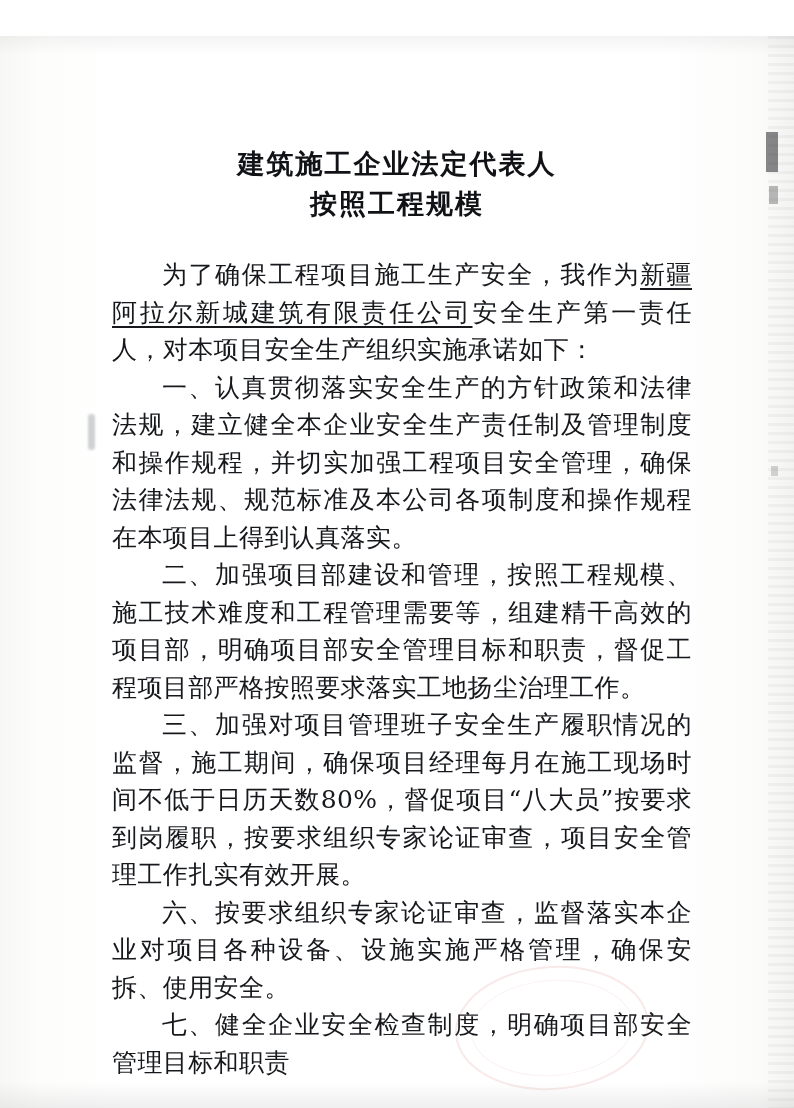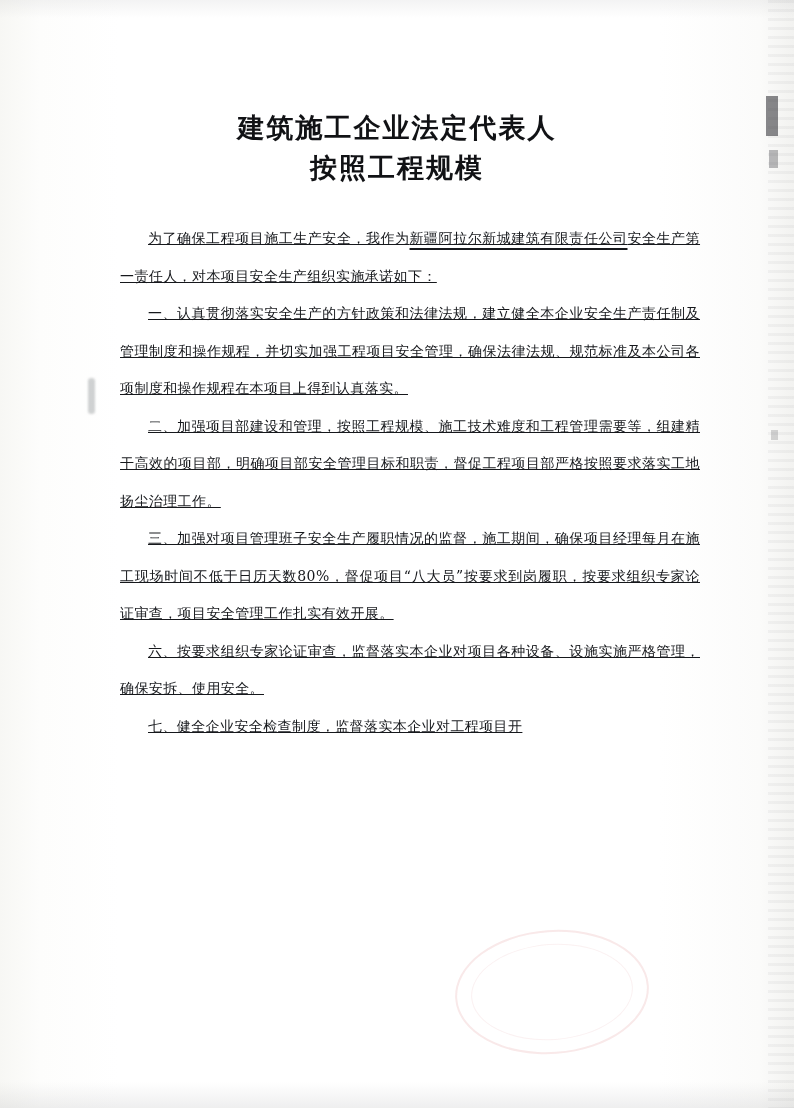--- a/index.html
+++ b/index.html
@@ -14,20 +14,21 @@
     overflow: hidden;
     position: relative;
   }
 
   
   .page {
     position: absolute;
     inset: 0;
     background:
       linear-gradient(to right, #f7f7f4 0px, #fdfdfc 40px, #ffffff 120px, #ffffff 660px, #fbfbfa 760px, #f2f2f0 794px);
+    margin-top: 36px;
   }
 
   
   .scan-edge {
     position: absolute;
     top: 0;
     right: 0;
     width: 26px;
     height: 1108px;
     background: repeating-linear-gradient(
@@ -90,29 +91,28 @@
   .title-line {
     font-size: 27px;
     line-height: 40px;
     letter-spacing: 2px;
     font-weight: 700;
     font-family: "DejaVu Serif", "Liberation Serif", serif;
   }
 
   .body-block {
     position: absolute;
-    left: 120px;
+    left: 112px;
     top: 220px;
     width: 580px;
     color: #16181c;
-    font-size: 14px;
+    font-size: 25px;
     line-height: 37.5px;
     letter-spacing: 0.4px;
     text-align: justify;
-    text-decoration: underline;
   }
   .para {
     margin: 0 0 0 0;
     text-indent: 2em;
   }
 
   
   .fillin {
     text-decoration: underline;
     text-decoration-thickness: 1.6px;
@@ -178,21 +178,21 @@
     </div>
 
     <div class="body-block">
 
       <p class="para"><span>为了确保工程项目施工生产安全，我作为</span><span class="fillin">新疆阿拉尔新城建筑有限责任公司</span><span>安全生产第一责任人，对本项目安全生产组织实施承诺如下：</span></p>
 
       <p class="para">一、认真贯彻落实安全生产的方针政策和法律法规，建立健全本企业安全生产责任制及管理制度和操作规程，并切实加强工程项目安全管理，确保法律法规、规范标准及本公司各项制度和操作规程在本项目上得到认真落实。</p>
       <p class="para">二、加强项目部建设和管理，按照工程规模、施工技术难度和工程管理需要等，组建精干高效的项目部，明确项目部安全管理目标和职责，督促工程项目部严格按照要求落实工地扬尘治理工作。</p>
       <p class="para">三、加强对项目管理班子安全生产履职情况的监督，施工期间，确保项目经理每月在施工现场时间不低于日历天数80%，督促项目“八大员”按要求到岗履职，按要求组织专家论证审查，项目安全管理工作扎实有效开展。</p>
       <p class="para">六、按要求组织专家论证审查，监督落实本企业对项目各种设备、设施实施严格管理，确保安拆、使用安全。</p>
-      <p class="para">七、健全企业安全检查制度，监督落实本企业对工程项目开</p>
+      <p class="para">七、健全企业安全检查制度，明确项目部安全管理目标和职责</p>
 
     </div>
 
     <div class="seal">
       <div class="seal-inner"></div>
     </div>
   </div>
 
   <div class="bottom-shadow"></div>
 </div>

